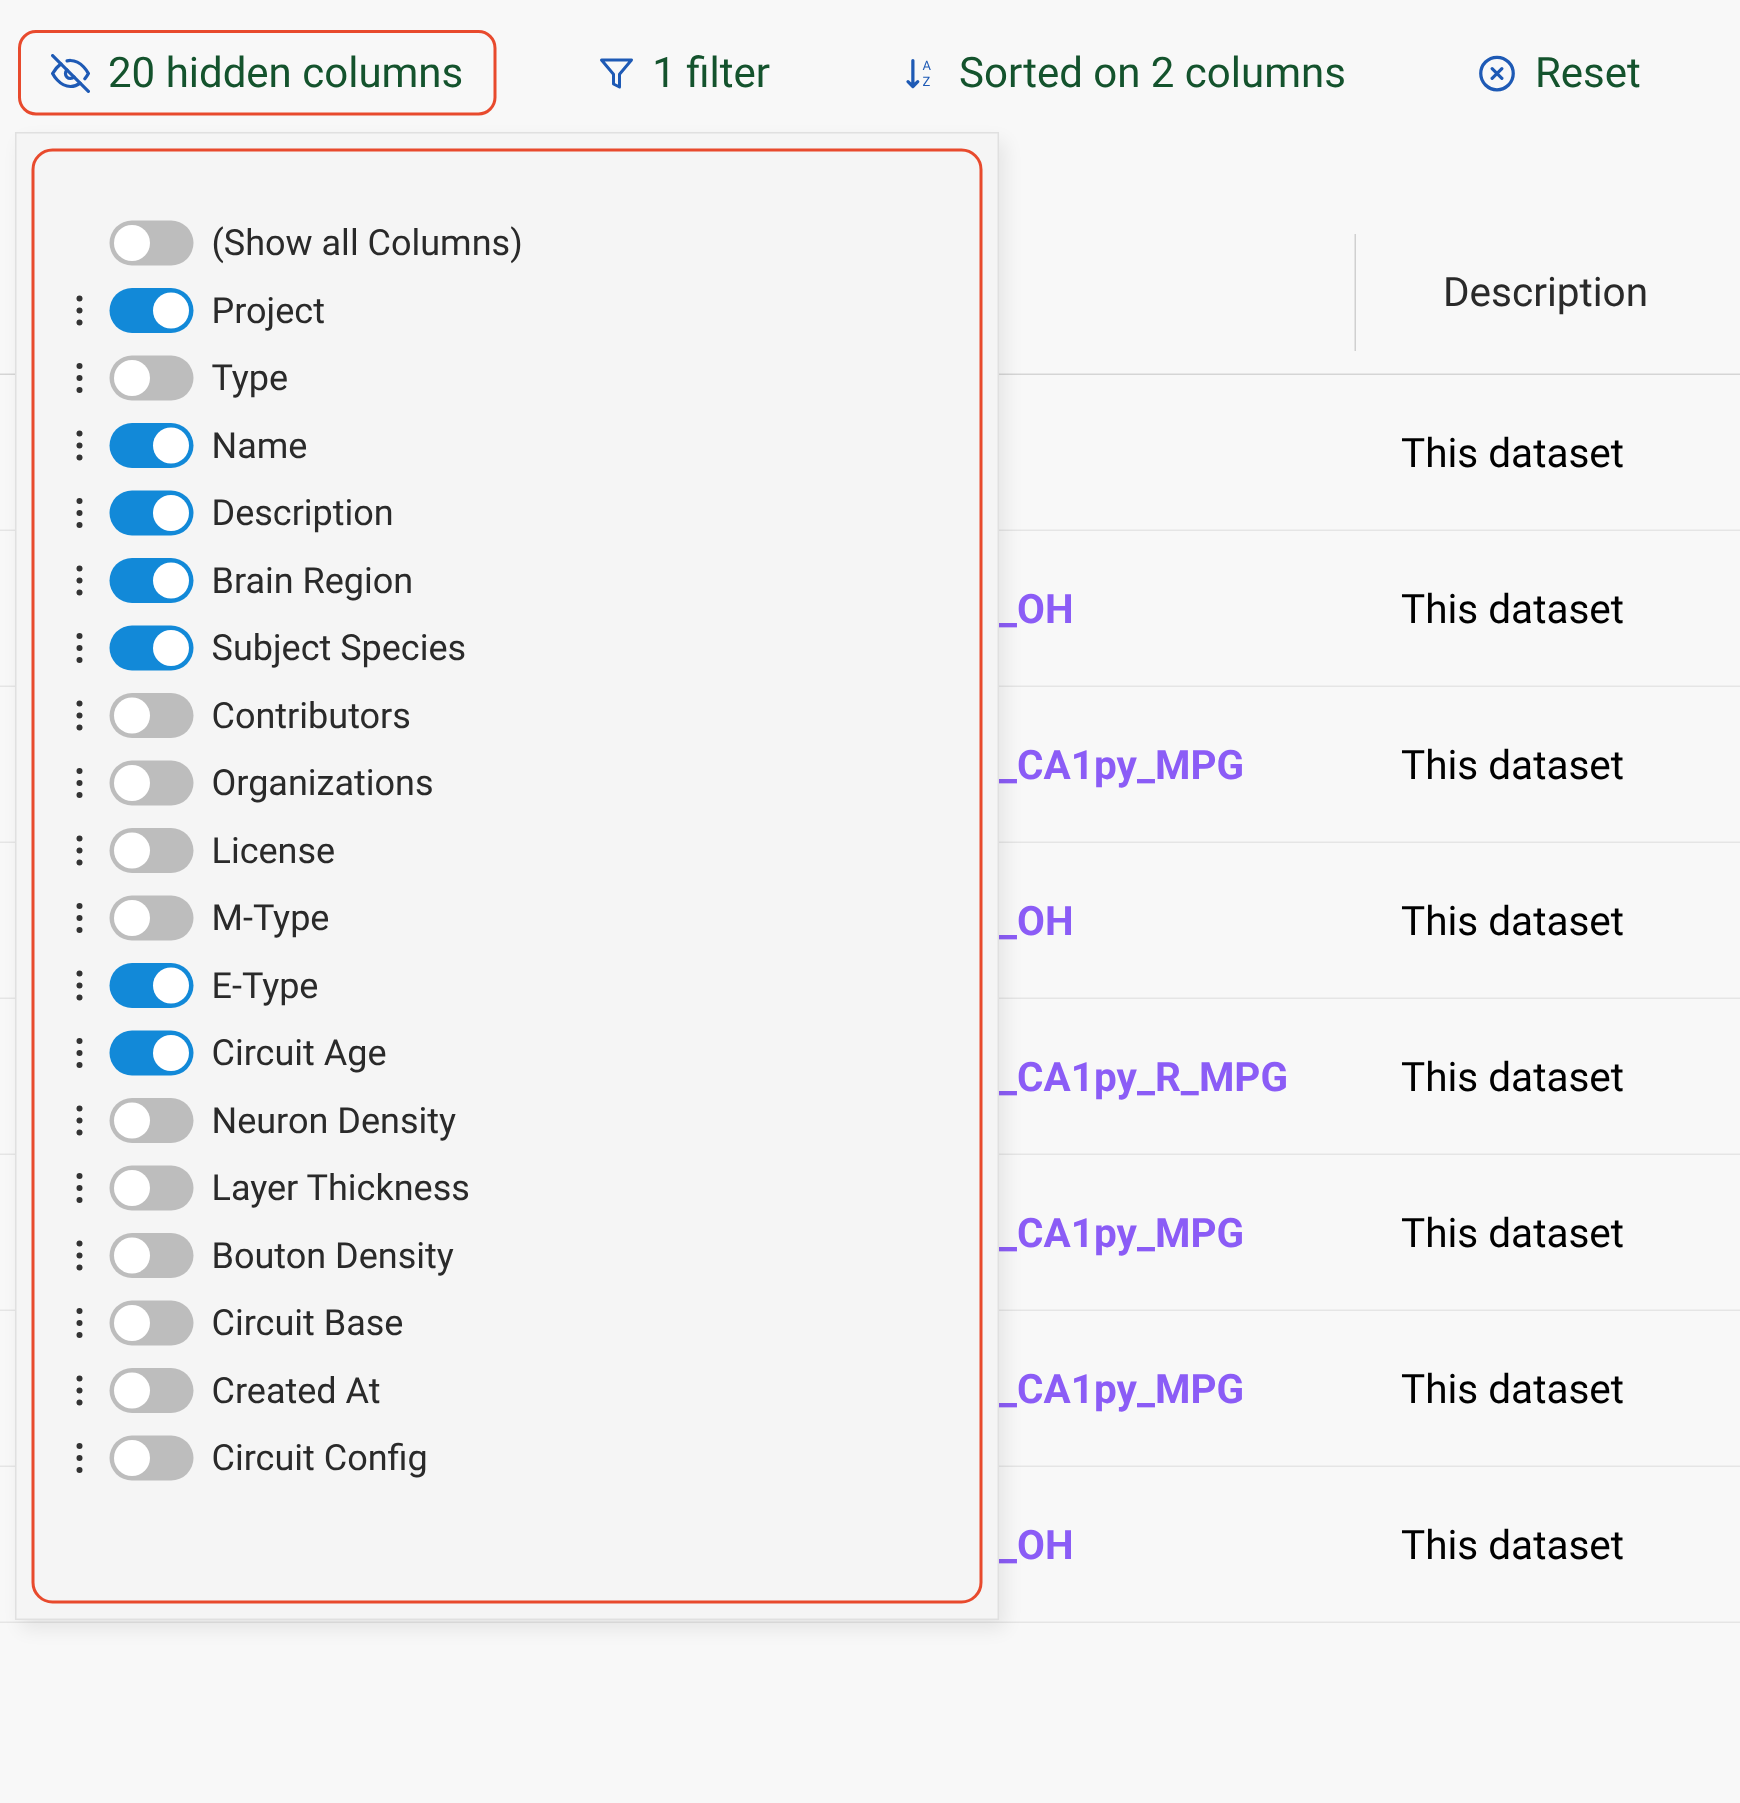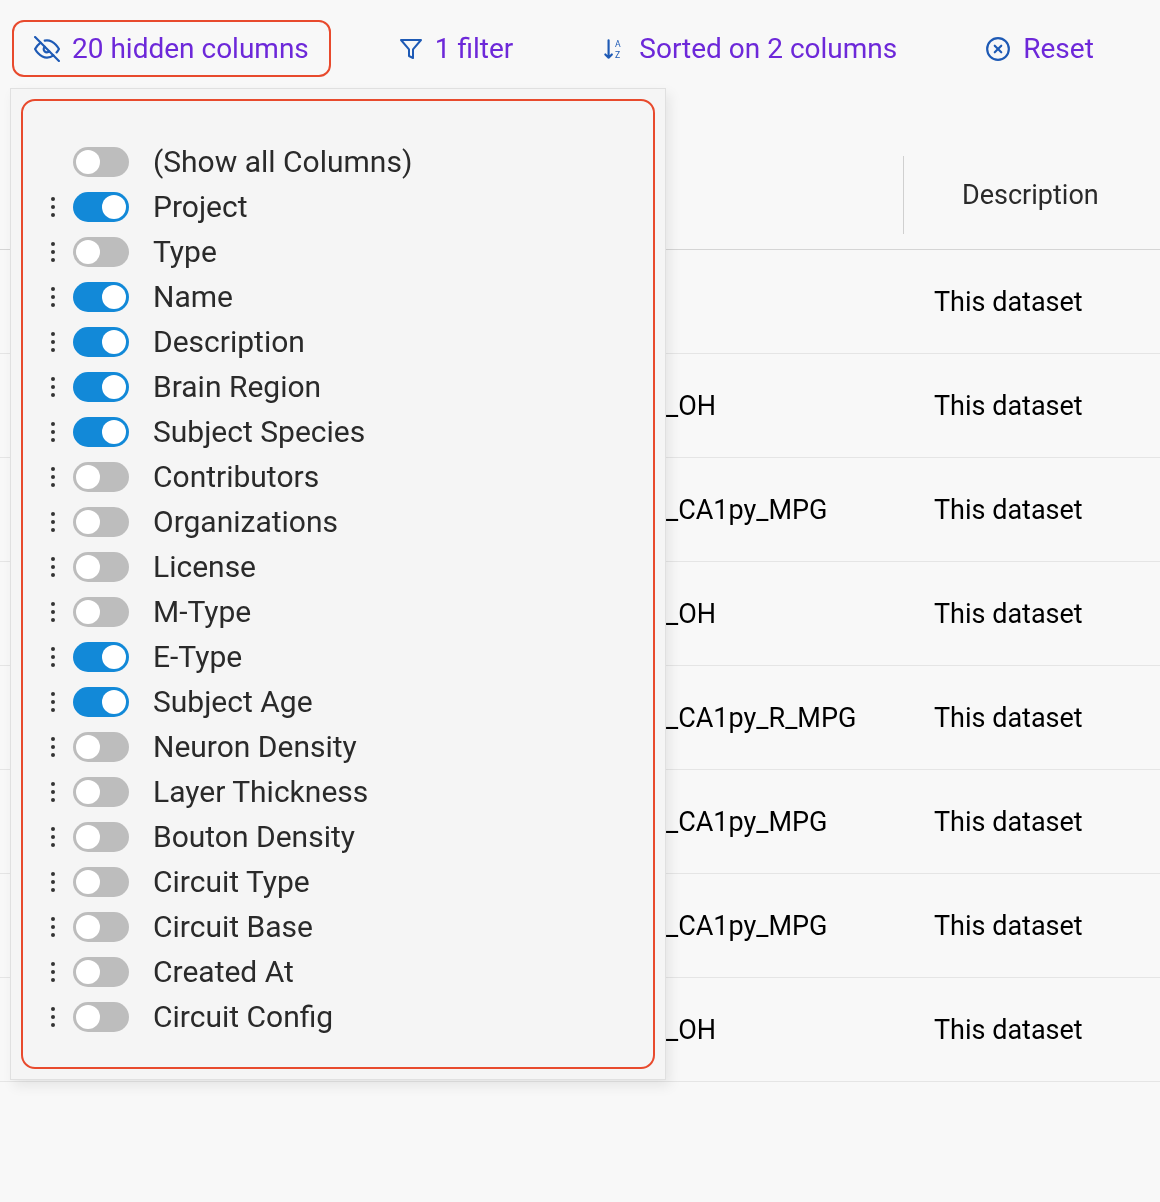--- a/index.html
+++ b/index.html
@@ -22,21 +22,21 @@
       padding: 20px 12px;
       gap: 48px;
     }
     .toolbar-btn {
       display: inline-flex;
       align-items: center;
       gap: 12px;
       background: transparent;
       border: none;
       font-size: 28px;
-      color: #6d28d9;
+      color: #14532d;
       cursor: pointer;
       padding: 10px 20px;
       border-radius: 12px;
       font-family: inherit;
     }
     .toolbar-btn.highlighted {
       border: 2.5px solid #e84a2d;
     }
     .toolbar-btn svg {
       flex-shrink: 0;
@@ -103,23 +103,23 @@
       background: #fff;
       border-radius: 50%;
       top: 3px;
       left: 3px;
       transition: left 0.1s;
     }
     .toggle.on .toggle-knob {
       left: 29px;
     }
     .column-label {
-      font-size: 30px;
+      font-size: 24px;
       color: #2a2a2a;
-      margin-left: 16px;
+      margin-left: 4px;
     }
     .table-area {
       position: absolute;
       top: 140px;
       left: 0;
       right: 0;
       bottom: 0;
       overflow: hidden;
     }
     .table-header {
@@ -145,22 +145,23 @@
     .data-row {
       height: 104px;
       display: flex;
       align-items: center;
       border-bottom: 1px solid #e5e5e5;
     }
     .data-cell-name {
       position: absolute;
       left: 666px;
       font-size: 27px;
-      color: #000000;
+      color: #8b5cf6;
       white-space: nowrap;
+      font-weight: bold;
     }
     .data-cell-desc {
       position: absolute;
       left: 934px;
       font-size: 27px;
       color: #000000;
       white-space: nowrap;
     }
   </style>
 </head>
@@ -376,21 +377,21 @@
         </div>
         <div class="column-row">
           <div class="drag-handle visible">
             <div class="drag-dot"></div>
             <div class="drag-dot"></div>
             <div class="drag-dot"></div>
           </div>
           <div class="toggle on">
             <div class="toggle-knob"></div>
           </div>
-          <span class="column-label">Subject Age</span>
+          <span class="column-label">Circuit Age</span>
         </div>
         <div class="column-row">
           <div class="drag-handle visible">
             <div class="drag-dot"></div>
             <div class="drag-dot"></div>
             <div class="drag-dot"></div>
           </div>
           <div class="toggle">
             <div class="toggle-knob"></div>
           </div>
@@ -410,31 +411,20 @@
         <div class="column-row">
           <div class="drag-handle visible">
             <div class="drag-dot"></div>
             <div class="drag-dot"></div>
             <div class="drag-dot"></div>
           </div>
           <div class="toggle">
             <div class="toggle-knob"></div>
           </div>
           <span class="column-label">Bouton Density</span>
-        </div>
-        <div class="column-row">
-          <div class="drag-handle visible">
-            <div class="drag-dot"></div>
-            <div class="drag-dot"></div>
-            <div class="drag-dot"></div>
-          </div>
-          <div class="toggle">
-            <div class="toggle-knob"></div>
-          </div>
-          <span class="column-label">Circuit Type</span>
         </div>
         <div class="column-row">
           <div class="drag-handle visible">
             <div class="drag-dot"></div>
             <div class="drag-dot"></div>
             <div class="drag-dot"></div>
           </div>
           <div class="toggle">
             <div class="toggle-knob"></div>
           </div>

